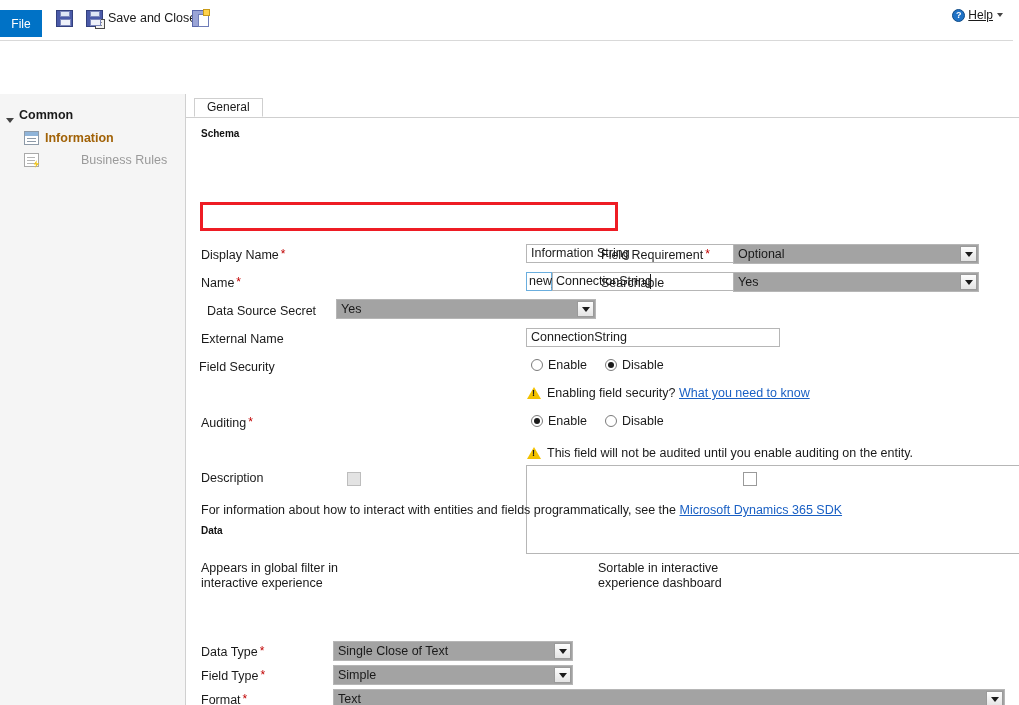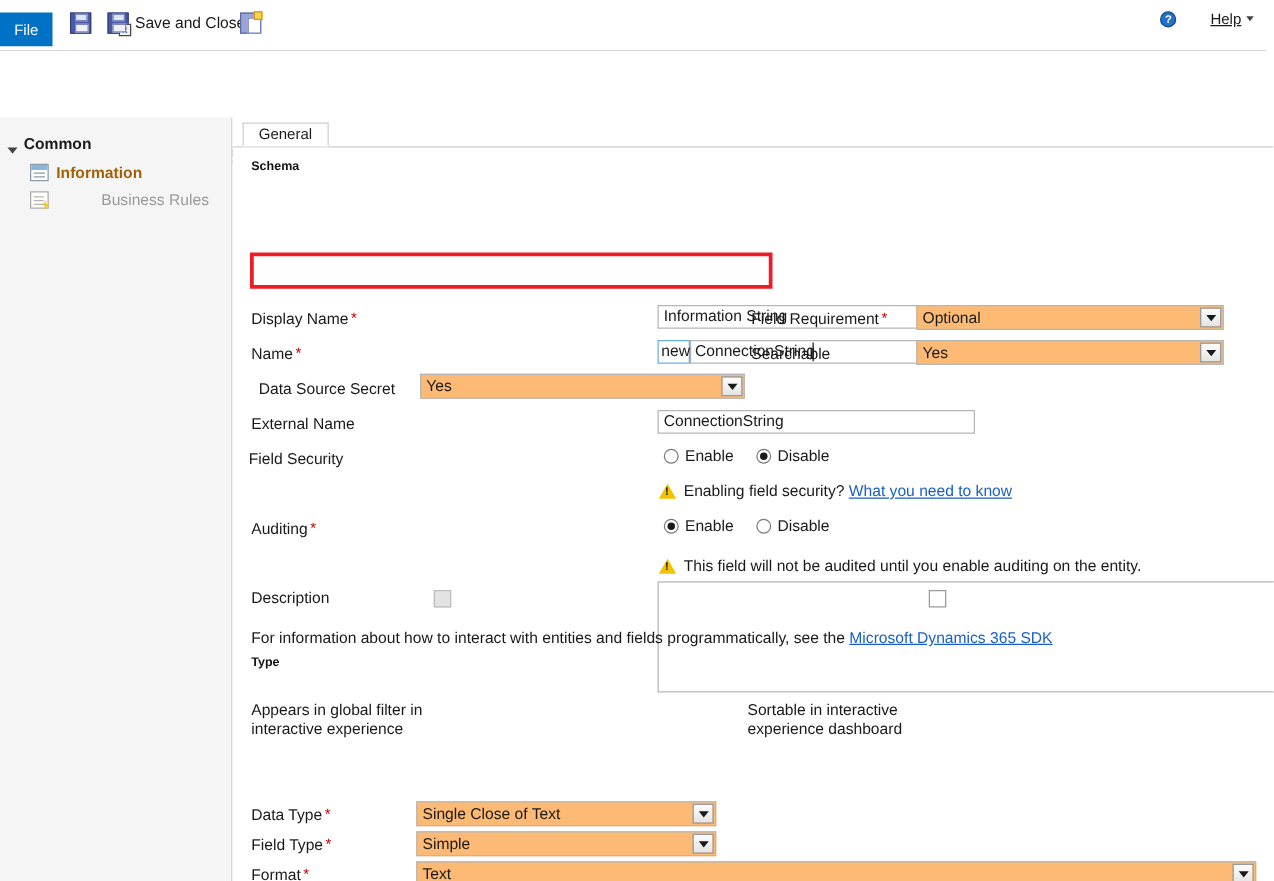--- a/index.html
+++ b/index.html
@@ -138,21 +138,21 @@
     font-size: 9px;
     line-height: 11px;
     text-align: center;
     font-weight: bold;
   }
   #help-label {
     margin-left: 3px;
     font-size: 12px;
     color: #1a1a1a;
   }
-  #help-label u { text-decoration: underline; margin-left: 24px; }
+  #help-label u { text-decoration: underline; }
   .caret-small {
     margin-left: 4px;
     width: 0; height: 0;
     border-left: 3.5px solid transparent;
     border-right: 3.5px solid transparent;
     border-top: 4px solid #444;
   }
 
   
   #page-header {
@@ -353,21 +353,21 @@
     font-family: "Liberation Sans", sans-serif;
     font-size: 12.5px;
     color: #1a1a1a;
     padding: 0 4px;
     line-height: 17px;
     height: 19px;
   }
   .ddl {
     position: absolute;
     box-sizing: border-box;
-    background: #fdba74;
+    background: #a3a3a3;
     border: 1px solid #b6b6b6;
     height: 20px;
     font-size: 12.5px;
     color: #1a1a1a;
     line-height: 18px;
     padding-left: 4px;
     cursor: pointer;
   }
   .ddl-btn {
     position: absolute;
@@ -705,21 +705,21 @@
     <span>Sortable in interactive</span><br>
     <span>experience dashboard</span>
   </div>
   <div class="chk" style="left:557px; top:378px;"></div>
 
   <div id="sdk-line">
     <span>For information about how to interact with entities and fields programmatically, see the</span>
     <span class="lnk">Microsoft Dynamics 365 SDK</span>
   </div>
 
-  <div class="section-title" id="sec-type">Type</div>
+  <div class="section-title" id="sec-type">Data</div>
 
   <div class="fld-label" style="left:15px; top:551px;">
     <span>Data Type</span><span class="req">*</span>
   </div>
   <div class="ddl" style="left:147px; top:547px; width:240px;">
     <span>Single Close of Text</span>
     <span class="ddl-btn">
         <span class="ddl-caret"></span>
       </span>
   </div>

